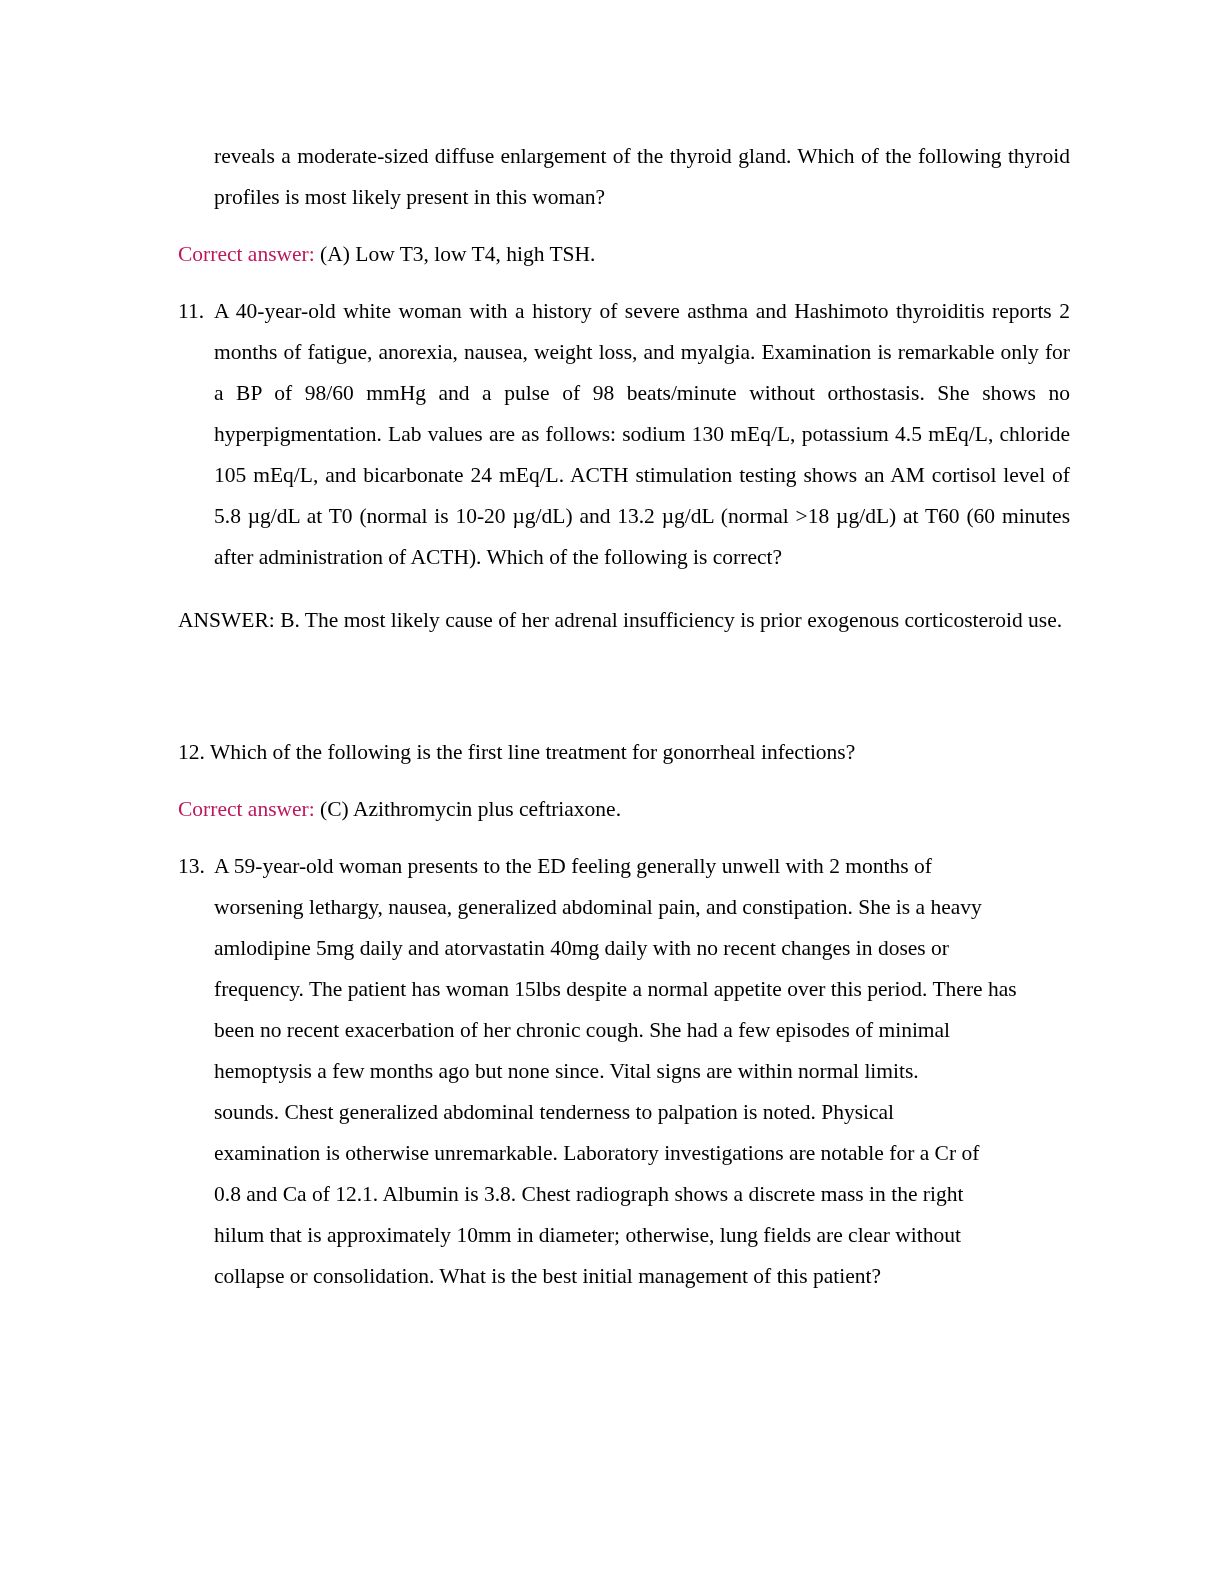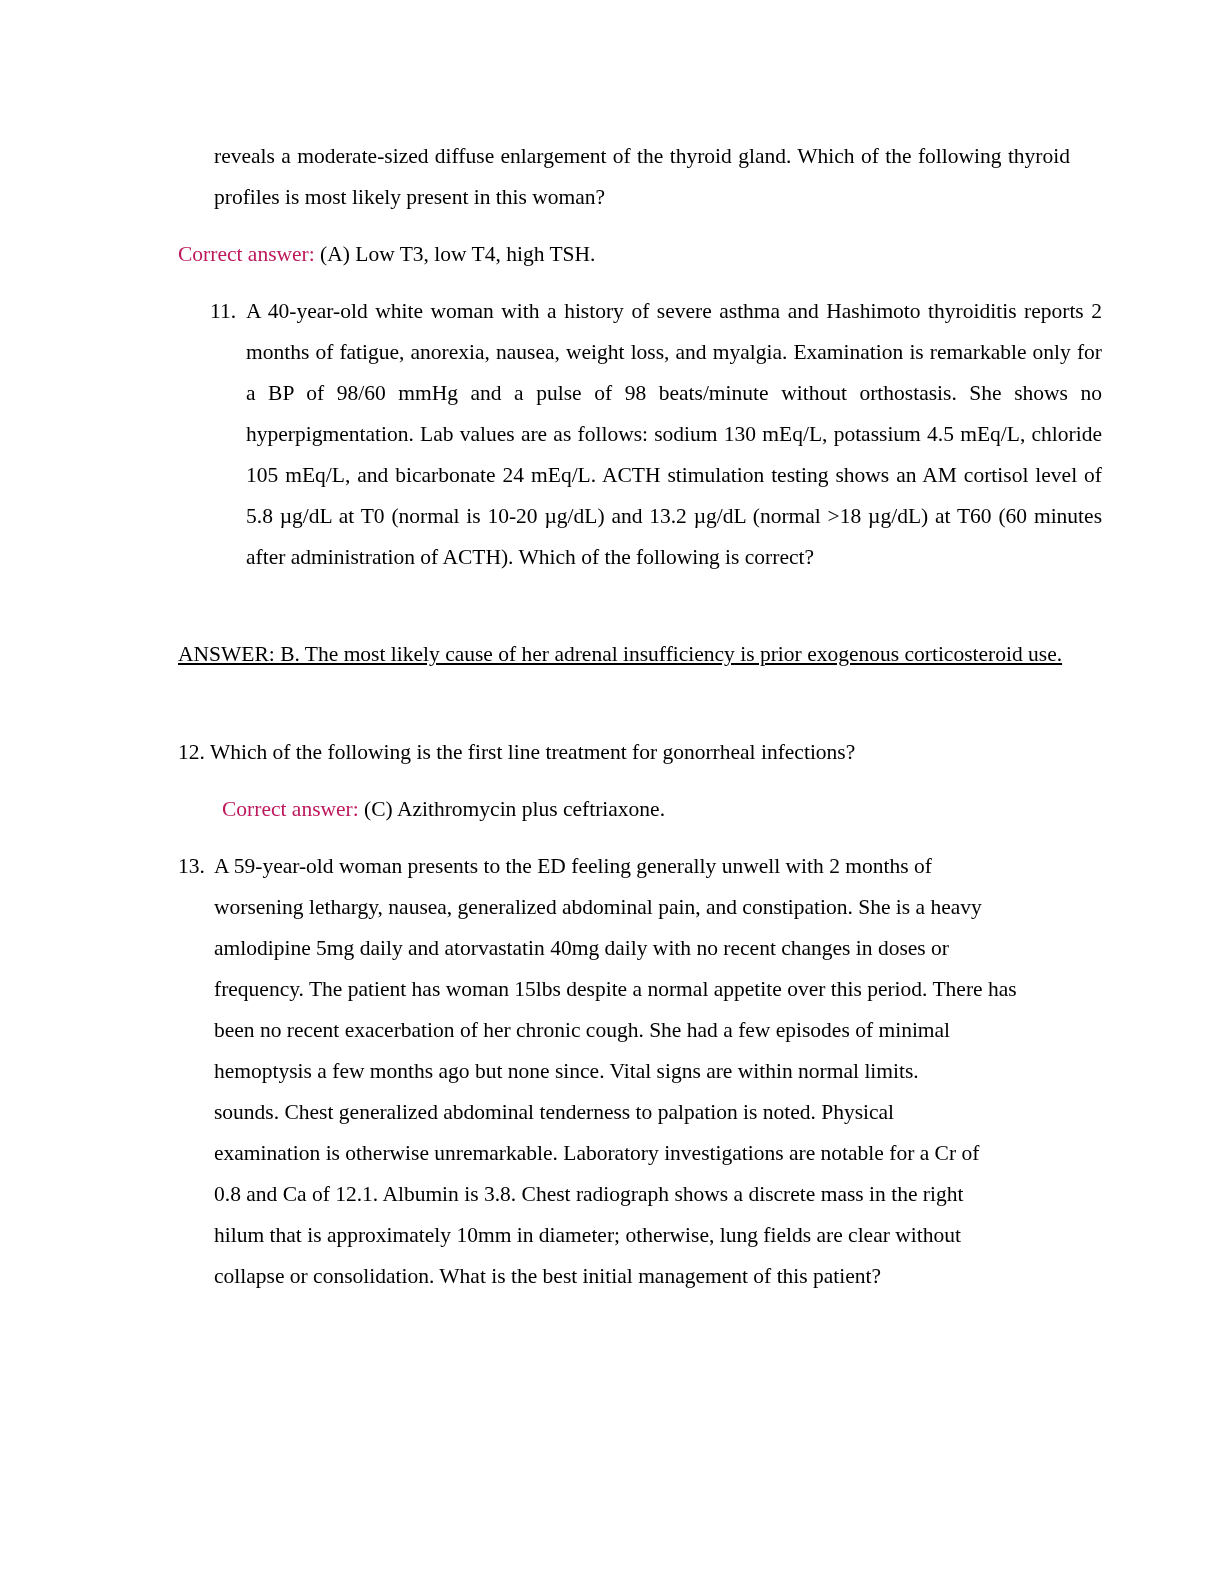--- a/index.html
+++ b/index.html
@@ -32,51 +32,50 @@
     }
     .justify { text-align: justify; text-align-last: left; }
     .indent-only {
       left: 214px;
       width: 856px;
     }
     .hanging {
       padding-left: 36px;
       width: 856px;
       text-indent: -36px;
-      margin-left: 32px;
     }
     .red { color: #be185d; }
   </style>
 </head>
 <body>
 
 <div class="page">
 
   <div class="block indent-only justify" style="top:136px;">
     <span>reveals a moderate-sized diffuse enlargement of the thyroid gland. Which of the following thyroid profiles is most likely present in this woman?</span>
   </div>
 
   <div class="block" style="top:234px;">
     <span class="red">Correct answer:</span><span> (A) Low T3, low T4, high TSH.</span>
   </div>
 
   <div class="block hanging justify" style="top:291px;">
     <span style="display:inline-block; width:36px; text-indent:0;">11.</span><span>A 40-year-old white woman with a history of severe asthma and Hashimoto thyroiditis reports 2 months of fatigue, anorexia, nausea, weight loss, and myalgia. Examination is remarkable only for a BP of 98/60 mmHg and a pulse of 98 beats/minute without orthostasis. She shows no hyperpigmentation. Lab values are as follows: sodium 130 mEq/L, potassium 4.5 mEq/L, chloride 105 mEq/L, and bicarbonate 24 mEq/L. ACTH stimulation testing shows an AM cortisol level of 5.8 µg/dL at T0 (normal is  10-20 µg/dL) and 13.2 µg/dL (normal &gt;18 µg/dL) at T60 (60 minutes after administration of ACTH). Which of the following is correct?</span>
   </div>
 
-  <div class="block justify" style="top:634px;text-decoration:underline;">
+  <div class="block justify" style="top:600px;">
     <span>ANSWER: B. The most likely cause of her adrenal insufficiency is prior exogenous corticosteroid use.</span>
   </div>
 
   <div class="block" style="top:732px;">
     <span>12.</span>
     <span>Which of the following is the first line treatment for gonorrheal infections?</span>
   </div>
 
-  <div class="block" style="top:789px;margin-left:44px;">
+  <div class="block" style="top:789px;">
     <span class="red">Correct answer:</span><span> (C) Azithromycin plus ceftriaxone.</span>
   </div>
 
   <div class="block" style="top:846px; left:178px; width:900px;">
     <div style="position:relative; white-space:nowrap;">
       <span style="display:inline-block; width:36px;">13.</span><span>A 59-year-old woman presents to the ED feeling generally unwell with 2 months of</span>
     </div>
     <div style="padding-left:36px; white-space:nowrap;">
       <div>worsening lethargy, nausea, generalized abdominal pain, and constipation. She is a heavy</div>
       <div>amlodipine 5mg daily and atorvastatin 40mg daily with no recent changes in doses or</div>

